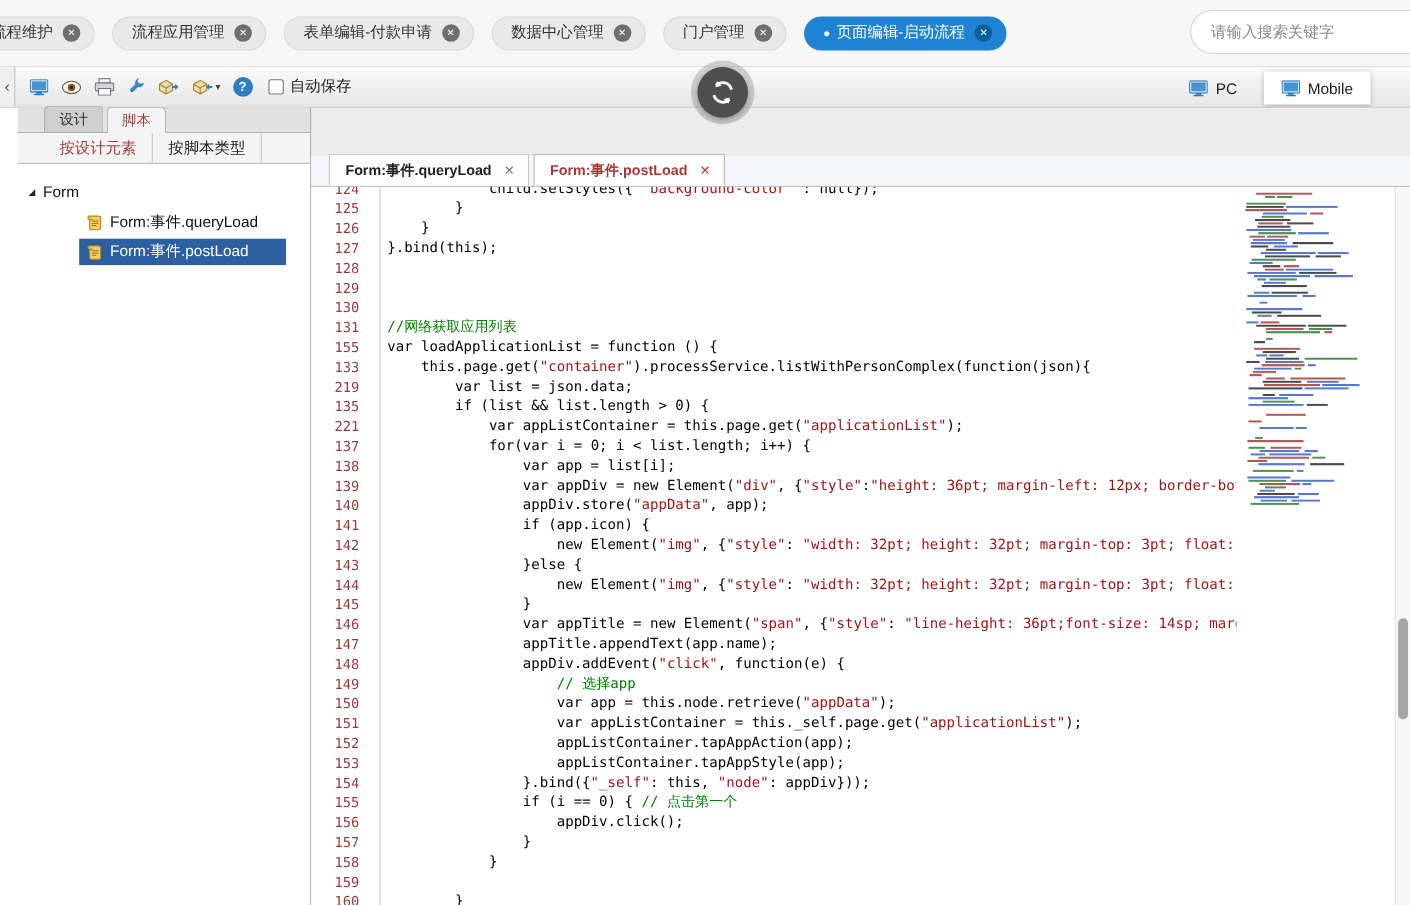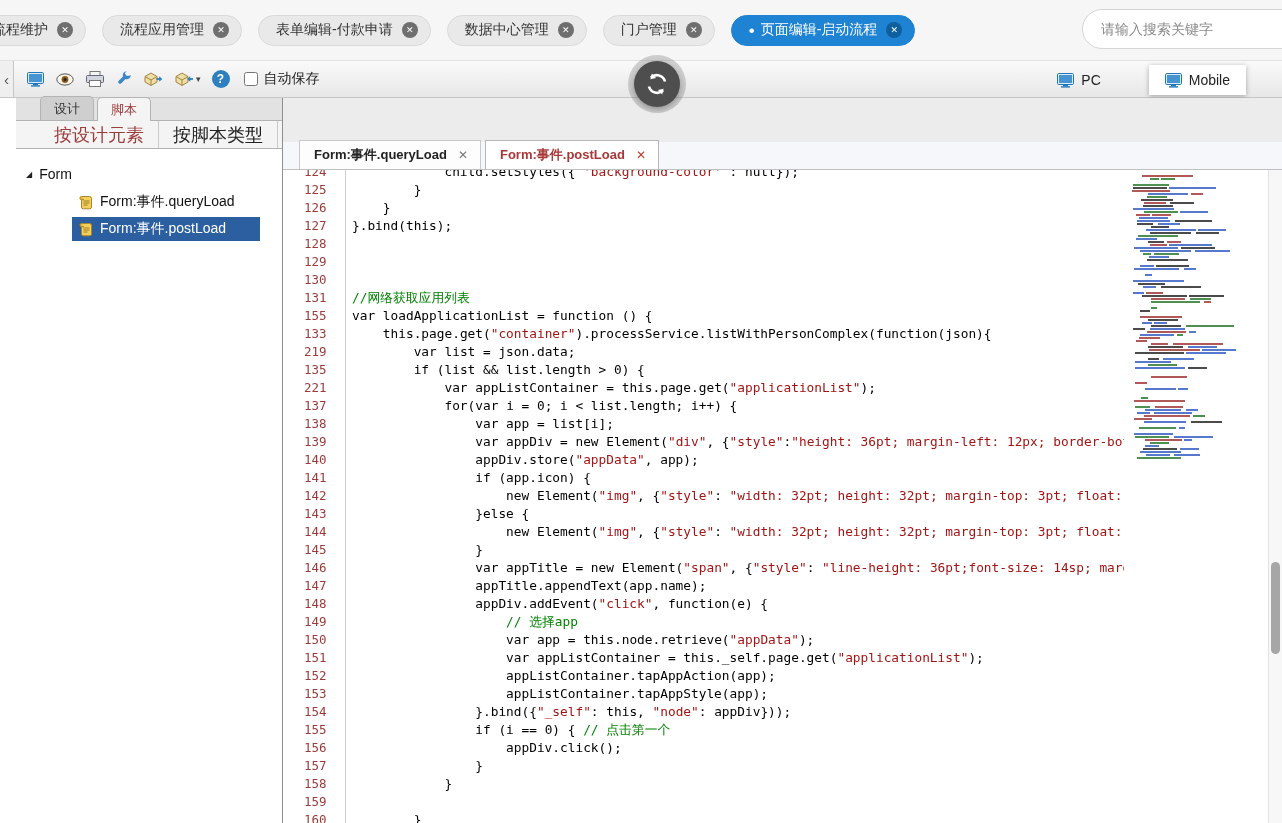--- a/index.html
+++ b/index.html
@@ -23,36 +23,36 @@
   .toolbar{position:absolute;top:60px;left:0;right:0;height:38px;background:linear-gradient(#fafafa,#e7e7e7);
            border-top:1px solid #e2e2e2;border-bottom:1px solid #c6c6c6;display:flex;align-items:center;}
   .back-btn{width:14px;height:100%;border-right:1px solid #c6c6c6;display:flex;align-items:center;justify-content:center;font-size:15px;color:#555;background:#efefef;cursor:pointer;}
   .tool-group{display:flex;align-items:center;gap:10px;margin-left:12px;}
   .tool-btn{height:24px;display:flex;align-items:center;justify-content:center;gap:2px;cursor:pointer;padding:0 1px;}
   .caret{font-size:9px;color:#444;}
   .help-btn{width:18px;height:18px;border-radius:50%;background:#2e7fc0;color:#fff;font-size:12px;font-weight:bold;text-align:center;line-height:18px;cursor:pointer;}
   .autosave{display:flex;align-items:center;gap:6px;margin-left:14px;font-size:14px;color:#222;cursor:pointer;}
   .autosave input{width:14px;height:14px;}
   .device-area{position:absolute;right:0;top:0;height:38px;display:flex;align-items:center;}
-  .pc-chip{display:flex;align-items:center;gap:7px;font-size:14px;color:#222;margin-right:48px;cursor:pointer;}
+  .pc-chip{display:flex;align-items:center;gap:7px;font-size:14px;color:#222;margin-right:24px;cursor:pointer;}
   .mobile-chip{display:flex;align-items:flex-end;gap:7px;font-size:14px;color:#222;background:#fff;
                box-shadow:0 1px 5px rgba(0,0,0,.3);padding:7px 16px;margin-right:36px;cursor:pointer;}
   .refresh-fab{position:absolute;left:634px;top:61px;width:46px;height:46px;border-radius:50%;background:#4e4e4e;
                box-shadow:0 0 0 6px rgba(130,130,130,.35),0 2px 5px rgba(0,0,0,.35);
                display:flex;align-items:center;justify-content:center;z-index:30;cursor:pointer;}
 
   
   .workspace{position:absolute;top:98px;left:0;right:0;bottom:0;display:flex;}
 
   
   .left-panel{width:283px;background:#fff;border-right:1px solid #8f8f8f;display:flex;flex-direction:column;padding-left:16px;}
   .panel-tabs{height:23px;background:#e2e2e2;display:flex;align-items:flex-end;padding-left:24px;border-bottom:1px solid #b3b3b3;}
   .ptab{padding:3px 13px 2px;font-size:13px;border:1px solid #b3b3b3;border-bottom:none;border-radius:5px 5px 0 0;background:#cfcfcf;color:#333;margin-right:3px;cursor:pointer;white-space:nowrap;}
   .ptab.active{background:#f4f4f4;color:#9b3b3b;position:relative;top:1px;}
-  .filter-tabs{height:28px;display:flex;align-items:stretch;background:#f4f4f4;border-bottom:1px solid #b3b3b3;font-size:18px;padding-left:24px;}
+  .filter-tabs{height:28px;display:flex;align-items:stretch;background:#f4f4f4;border-bottom:1px solid #b3b3b3;font-size:14px;padding-left:24px;}
   .ftab{padding:0 14px;display:flex;align-items:center;border-right:1px solid #c9c9c9;color:#222;cursor:pointer;white-space:nowrap;}
   .ftab.active{color:#9b3b3b;}
   .tree{flex:1;background:#fff;padding-top:12px;font-size:14px;overflow:hidden;}
   .tree-root{display:flex;align-items:center;gap:7px;padding-left:10px;height:26px;color:#111;cursor:pointer;}
   .expander{font-size:8px;color:#222;}
   .tree-item{display:flex;align-items:center;gap:7px;height:24px;margin:3px 22px 3px 56px;padding:0 6px;color:#111;cursor:pointer;white-space:nowrap;}
   .tree-item.selected{background:#2b5fa0;color:#fff;}
 
   
   .editor-col{flex:1;display:flex;flex-direction:column;background:#ececec;min-width:0;}

